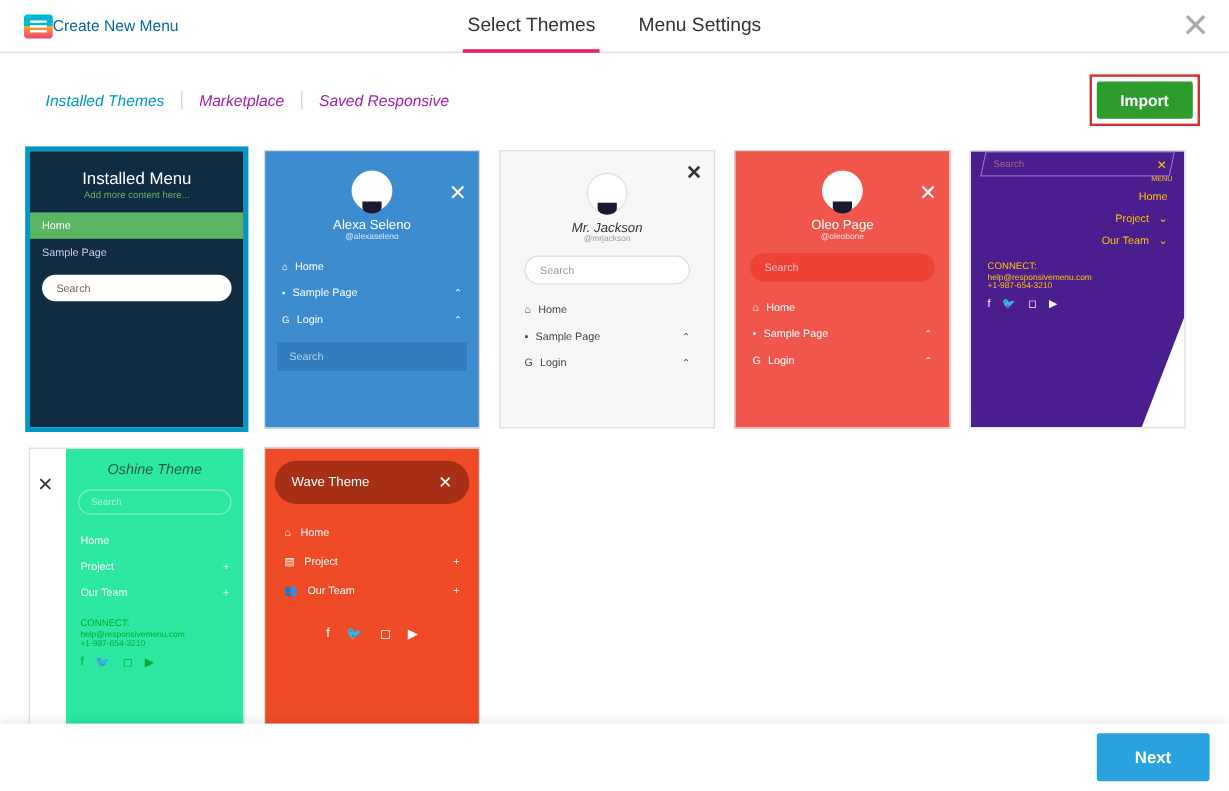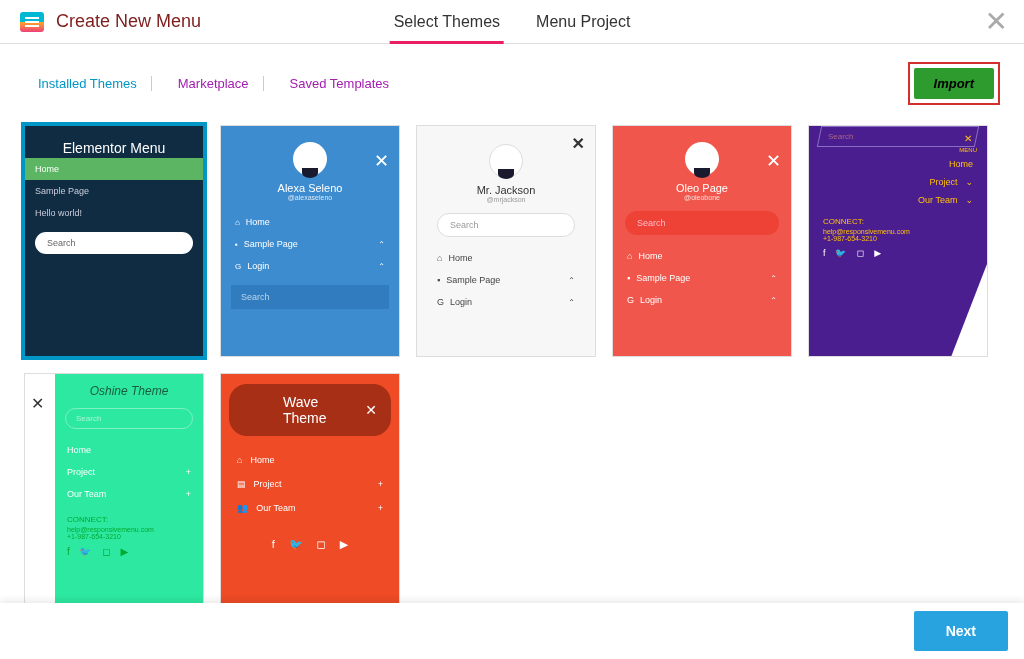--- a/index.html
+++ b/index.html
@@ -1,33 +1,33 @@
 <!DOCTYPE html>
 <html><head>
 <meta charset="utf-8">
 <style>
 * { margin:0; padding:0; box-sizing:border-box; font-family:-apple-system,BlinkMacSystemFont,'Segoe UI',Arial,sans-serif; }
 body { background:#fff; width:1024px; height:659px; overflow:hidden; position:relative; }
 
 .header { height:44px; display:flex; align-items:center; border-bottom:1px solid #ddd; position:relative; padding:0 20px; }
 .logo { width:24px; height:20px; background:linear-gradient(180deg,#00b8d4 0%,#00b8d4 50%,#ffa726 50%,#ec407a 100%); border-radius:3px; position:relative; }
 .logo::before { content:''; position:absolute; top:5px; left:5px; right:5px; height:2px; background:#fff; box-shadow:0 4px 0 #fff,0 8px 0 #fff; }
-.header-title { margin-left:12px; color:#7f1d1d; font-size:18px; font-weight:500; }
+.header-title { margin-left:0; color:#0369a1; font-size:13px; font-weight:500; }
 .tabs-center { position:absolute; left:50%; transform:translateX(-50%); display:flex; gap:28px; height:100%; align-items:flex-end; }
 .tab-top { font-size:16px; color:#333; font-weight:500; padding:0 4px; height:100%; display:flex; align-items:center; position:relative; cursor:pointer; }
 .tab-top.active::after { content:''; position:absolute; bottom:-1px; left:0; right:0; height:3px; background:#e91e63; }
 .close-x { position:absolute; right:16px; color:#aaa; font-size:28px; font-weight:400; cursor:pointer; }
 
 .subheader { padding:18px 24px 20px; display:flex; align-items:center; justify-content:space-between; }
-.subnav { display:flex; gap:12px; font-size:13px; }
+.subnav { display:flex; gap:0; font-size:13px;font-style:italic; }
 .subnav-item { color:#a21caf; padding:0 14px; border-right:1px solid #ccc; cursor:pointer; }
 .subnav-item:last-child { border-right:none; }
 .subnav-item.active { color:#0097c7; }
 .import-wrap { border:2px solid #d32f2f; padding:4px; }
-.import-btn { background:#2e9b2e; color:#000000; font-size:13px; font-weight:600; padding:8px 20px; border:none; cursor:pointer; border-radius:2px;font-style:italic; }
+.import-btn { background:#2e9b2e; color:#ffffff; font-size:13px; font-weight:600; padding:8px 20px; border:none; cursor:pointer; border-radius:2px; }
 
 .grid { display:flex; flex-wrap:wrap; gap:16px; padding:0 24px 70px; }
 .card { width:180px; height:232px; border:1px solid #ddd; background:#fff; overflow:hidden; position:relative; font-size:10px; }
 .card.selected { outline:4px solid #0097c7; outline-offset:-1px; }
 
 .footer { position:absolute; bottom:0; left:0; right:0; height:56px; background:#fff; box-shadow:0 -2px 8px rgba(0,0,0,0.1); display:flex; justify-content:flex-end; align-items:center; padding:0 16px; }
 .next-btn { background:#29a3e0; color:#fff; font-size:14px; font-weight:600; padding:12px 32px; border:none; cursor:pointer; border-radius:2px; }
 
 
 .c1 { background:#0f2c42; color:#fff; }
@@ -47,21 +47,21 @@
 .c2 .mi { padding:6px 14px; font-size:9px; display:flex; align-items:center; gap:6px; }
 .c2 .mi .ic { font-size:8px; }
 .c2 .mi .ar { margin-left:auto; font-size:8px; }
 .c2 .srch { margin:8px 10px; background:#307cbf; padding:7px 10px; color:#b8d4ea; font-size:9px; }
 
 
 .c3 { background:#f7f7f7; }
 .c3 .x { position:absolute; right:10px; top:8px; font-size:16px; color:#333; font-weight:bold; }
 .c3 .av { width:34px; height:34px; border-radius:50%; background:#fff; border:1px solid #ddd; margin:18px auto 6px; display:flex; align-items:center; justify-content:center; font-size:18px; color:#1a1a2e; position:relative; }
 .c3 .av::after { content:''; position:absolute; bottom:-2px; left:50%; transform:translateX(-50%); width:16px; height:10px; background:#1a1a2e; border-radius:0 0 50% 50%; }
-.c3 .nm { text-align:center; font-size:11px; color:#333; }
+.c3 .nm { text-align:center; font-size:11px; color:#333;font-style:italic; }
 .c3 .un { text-align:center; font-size:7px; color:#999; margin-bottom:10px; }
 .c3 .srch { margin:4px 20px 10px; background:#fff; border:1px solid #ddd; border-radius:14px; padding:6px 12px; color:#999; font-size:9px; }
 .c3 .mi { padding:6px 20px; font-size:9px; color:#444; display:flex; align-items:center; gap:6px; }
 .c3 .mi .ar { margin-left:auto; font-size:8px; }
 
 
 .c4 { background:#f0564b; color:#fff; }
 .c4 .x { position:absolute; right:10px; top:24px; font-size:18px; }
 .c4 .av { width:34px; height:34px; border-radius:50%; background:#fff; margin:16px auto 6px; display:flex; align-items:center; justify-content:center; color:#1a1a2e; position:relative; }
 .c4 .av::after { content:''; position:absolute; bottom:-2px; left:50%; transform:translateX(-50%); width:16px; height:10px; background:#1a1a2e; border-radius:0 0 50% 50%; }
@@ -90,57 +90,57 @@
 .c6 .t { text-align:center; font-size:12px; font-style:italic; padding:10px 0 6px; color:#1a5c3f; }
 .c6 .srch { margin:4px 10px 10px; border:1px solid #7ff0c4; border-radius:12px; padding:5px 10px; font-size:8px; color:#a8f5d6; }
 .c6 .mi { padding:6px 12px; font-size:9px; display:flex; justify-content:space-between; }
 .c6 .conn { padding:10px 12px 2px; font-size:8px; color:#0a3; }
 .c6 .em { padding:0 12px; font-size:7px; color:#0a3; }
 .c6 .soc { padding:6px 12px; display:flex; gap:10px; font-size:10px; color:#0a3; }
 
 
 .c7 { background:#ee4b26; color:#fff; }
 .c7 .hd { background:#a62f15; margin:10px 8px 12px; border-radius:18px; padding:10px 14px; display:flex; justify-content:space-between; align-items:center; }
-.c7 .hd .t { font-size:14px;margin-left:40px; }
+.c7 .hd .t { font-size:11px; }
 .c7 .hd .x { font-size:14px; }
 .c7 .mi { padding:7px 16px; font-size:9px; display:flex; align-items:center; gap:8px; }
 .c7 .mi .pl { margin-left:auto; }
 .c7 .soc { text-align:center; padding:18px 0; display:flex; justify-content:center; gap:14px; font-size:11px; }
 </style>
 </head>
 <body>
 
 <div class="header">
   <div class="logo"></div>
   <div class="header-title">Create New Menu</div>
   <div class="tabs-center">
     <div class="tab-top active">Select Themes</div>
-    <div class="tab-top">Menu Project</div>
+    <div class="tab-top">Menu Settings</div>
   </div>
   <div class="close-x">✕</div>
 </div>
 
 <div class="subheader">
   <div class="subnav">
     <div class="subnav-item active">Installed Themes</div>
     <div class="subnav-item">Marketplace</div>
-    <div class="subnav-item">Saved Templates</div>
+    <div class="subnav-item">Saved Responsive</div>
   </div>
   <div class="import-wrap">
     <button class="import-btn">Import</button>
   </div>
 </div>
 
 <div class="grid">
 
   <div class="card selected c1">
-    <div class="t">Elementor Menu</div>
+    <div class="t">Installed Menu</div>
+    <div class="st">Add more content here...</div>
     <div class="mi ac">Home</div>
     <div class="mi">Sample Page</div>
-    <div class="mi">Hello world!</div>
     <div class="srch">Search</div>
   </div>
 
   <div class="card c2">
     <div class="x">✕</div>
     <div class="av"></div>
     <div class="nm">Alexa Seleno</div>
     <div class="un">@alexaseleno</div>
     <div class="mi">
         <span class="ic">⌂</span>

